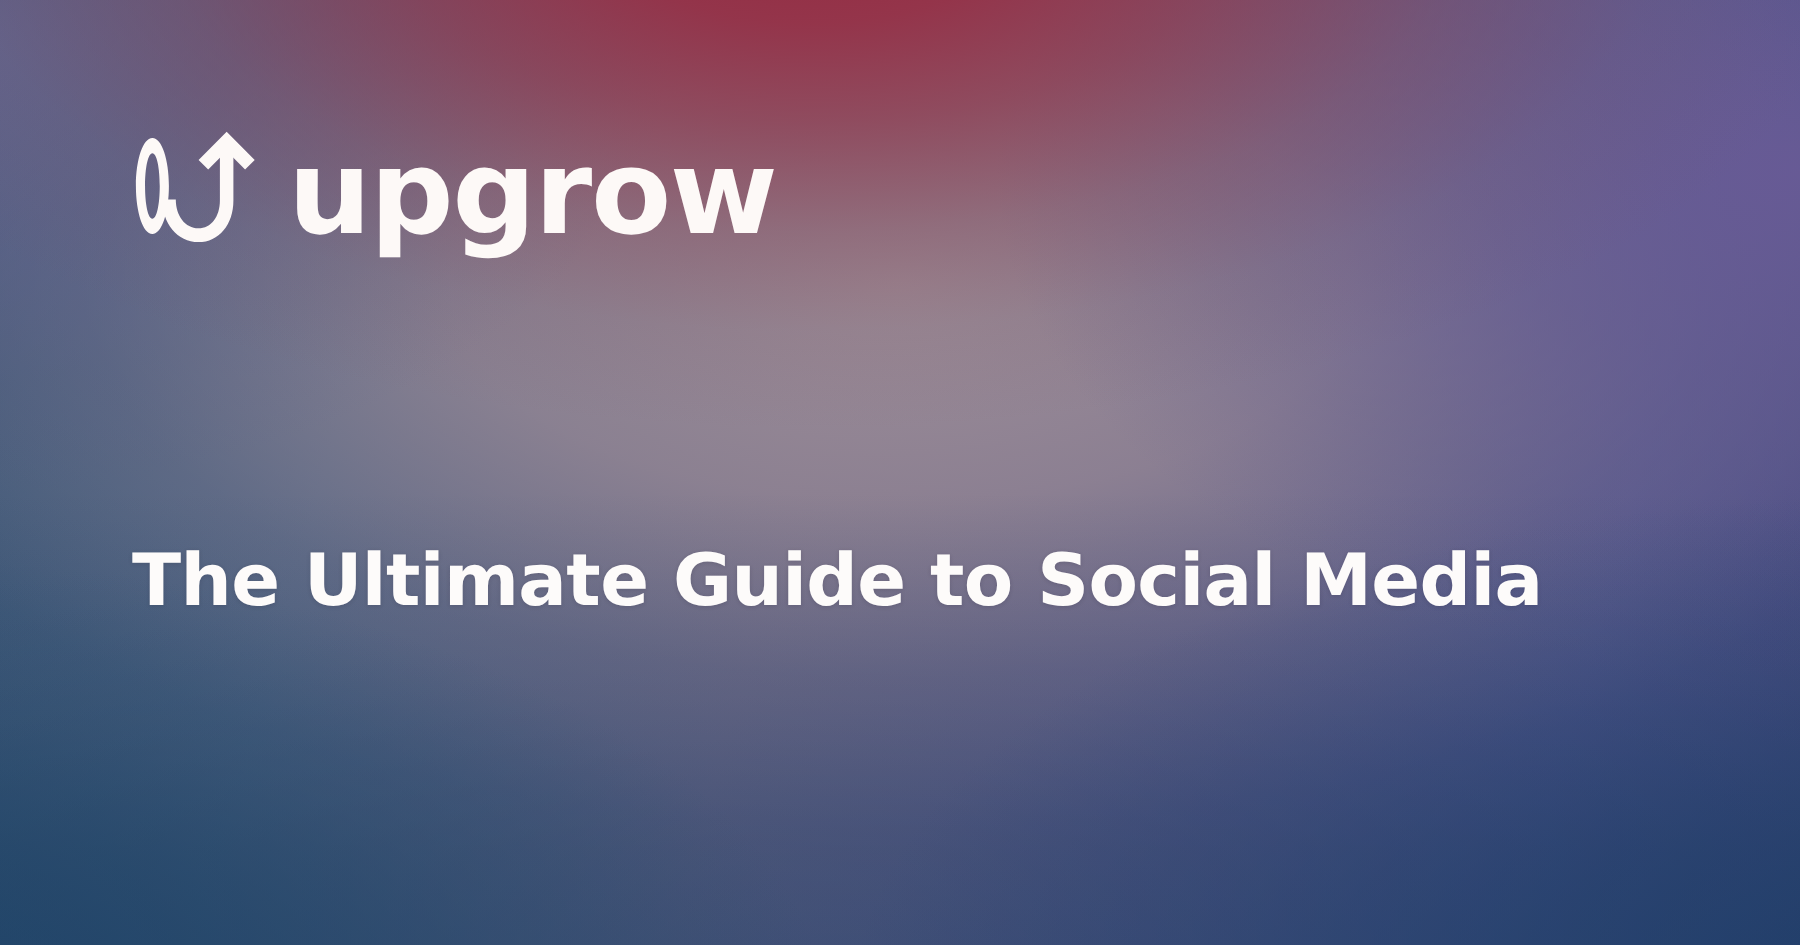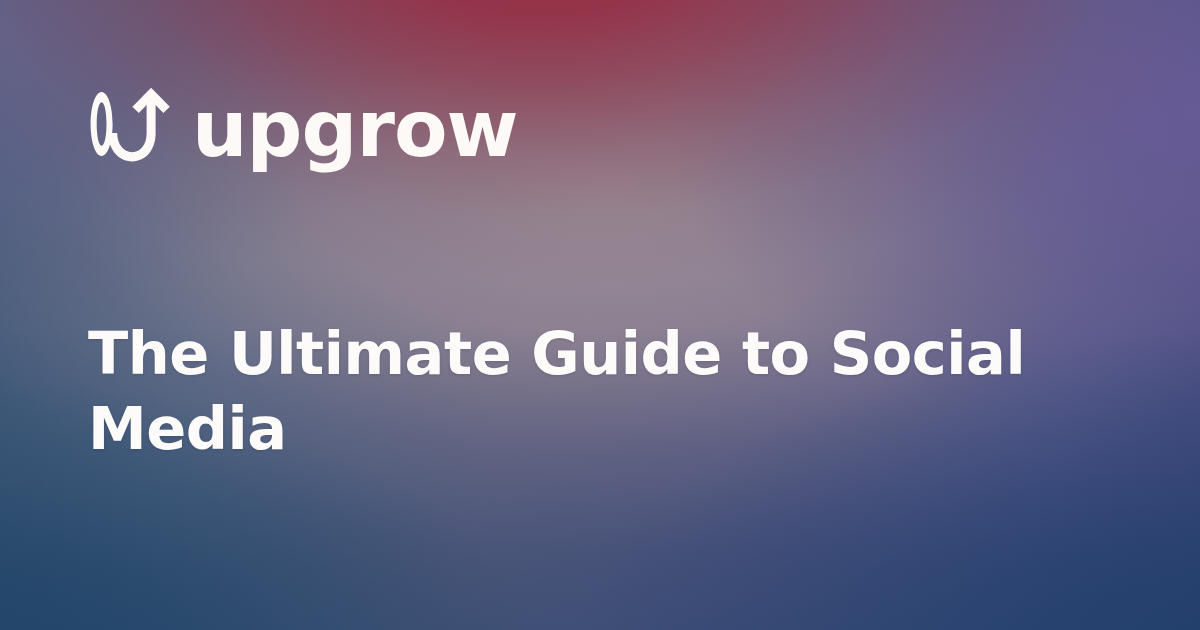--- a/index.html
+++ b/index.html
@@ -112,21 +112,21 @@
         rgba(26,54,88,0.34) 90%,
         rgba(28,58,94,0.44) 100%);
   }
 
   
   .content {
     position: relative;
     z-index: 3;
     width: 100%;
     height: 100%;
-    padding: 84px 88px 67px;
+    padding: 84px 88px 116px;
     display: flex;
     flex-direction: column;
     justify-content: space-between;
   }
 
   
   .logo {
     display: flex;
     align-items: center;
     gap: 20px;
@@ -149,21 +149,21 @@
     transform: translateY(2px);
   }
 
   
   .headline-block {
     margin-bottom: 96px;
   }
   .headline {
     margin: 0;
     font-family: "DejaVu Sans", "Liberation Sans", sans-serif;
-    font-size: 59px;
+    font-size: 48px;
     font-weight: 700;
     line-height: 1.28;
     letter-spacing: -0.008em;
     color: #fdfbfa;
     max-width: 1030px;
     text-shadow: 0 1px 3px rgba(30,26,44,0.16);
   }
   .headline-line { display: block; }
 </style>
 </head>

